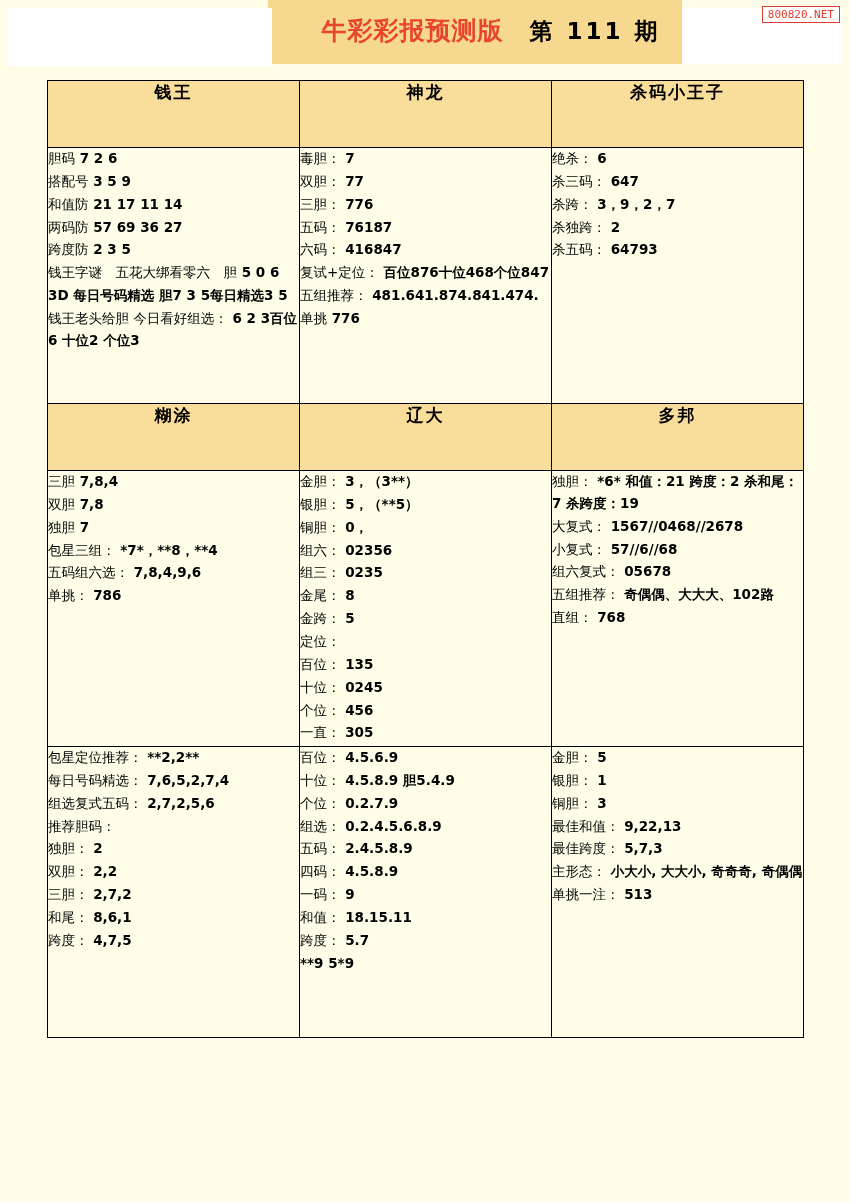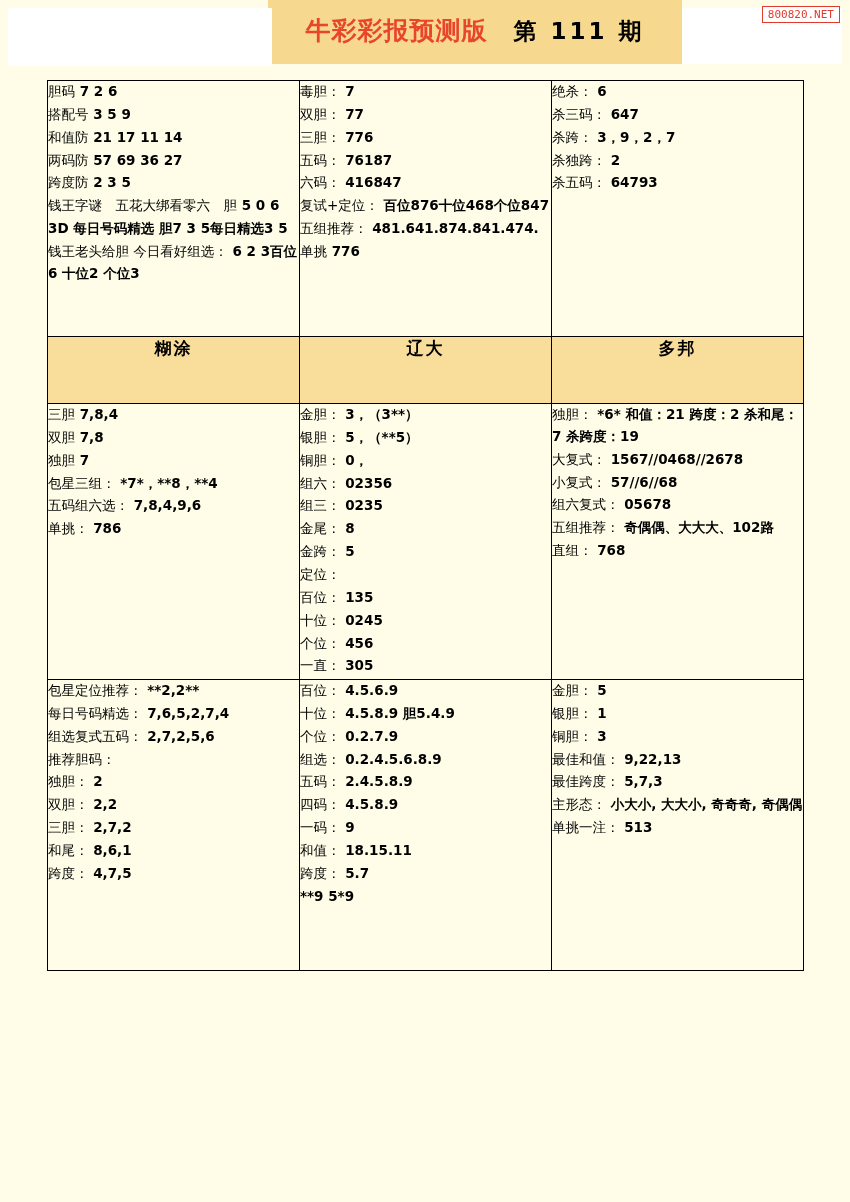--- a/index.html
+++ b/index.html
@@ -33,21 +33,21 @@
     background:#ffffff;
     border:1px solid #ffffff;
   }
   .hdr-white-r{
     position:absolute;
     right:8px; top:8px; width:160px; height:56px;
     background:#ffffff;
   }
   .hdr-title{
     position:absolute;
-    left:268px; top:14px; width:414px;
+    left:284px; top:14px; width:414px;
     text-align:center;
     white-space:nowrap;
   }
   .hdr-title .t1{
     color:#e8452c;
     font-size:25px;
     font-weight:bold;
     letter-spacing:1px;
   }
   .hdr-title .t2{
@@ -125,20 +125,31 @@
   </div>
 
   <table class="grid">
     <colgroup>
         <col class="col">
         <col class="col">
         <col class="col">
       </colgroup>
     <tbody>
 
+      <tr>
+        <td class="title-cell">
+            <div class="tt">钱王</div>
+          </td>
+        <td class="title-cell">
+            <div class="tt">神龙</div>
+          </td>
+        <td class="title-cell">
+            <div class="tt">杀码小王子</div>
+          </td>
+      </tr>
       <tr class="r1">
         <td class="body-cell">
             <div class="list">
               <div class="ln"><span class="lbl">胆码</span><span class="val"> 7 2 6</span></div>
               <div class="ln"><span class="lbl">搭配号</span><span class="val"> 3 5 9</span></div>
               <div class="ln"><span class="lbl">和值防</span><span class="val"> 21 17 11 14</span></div>
               <div class="ln"><span class="lbl">两码防</span><span class="val"> 57 69 36 27</span></div>
               <div class="ln"><span class="lbl">跨度防</span><span class="val"> 2 3 5</span></div>
               <div class="ln"><span class="lbl">钱王字谜　五花大绑看零六　胆</span><span class="val"> 5 0 6</span></div>
               <div class="ln"><span class="val">3D 每日号码精选 胆7 3 5每日精选3 5</span></div>

